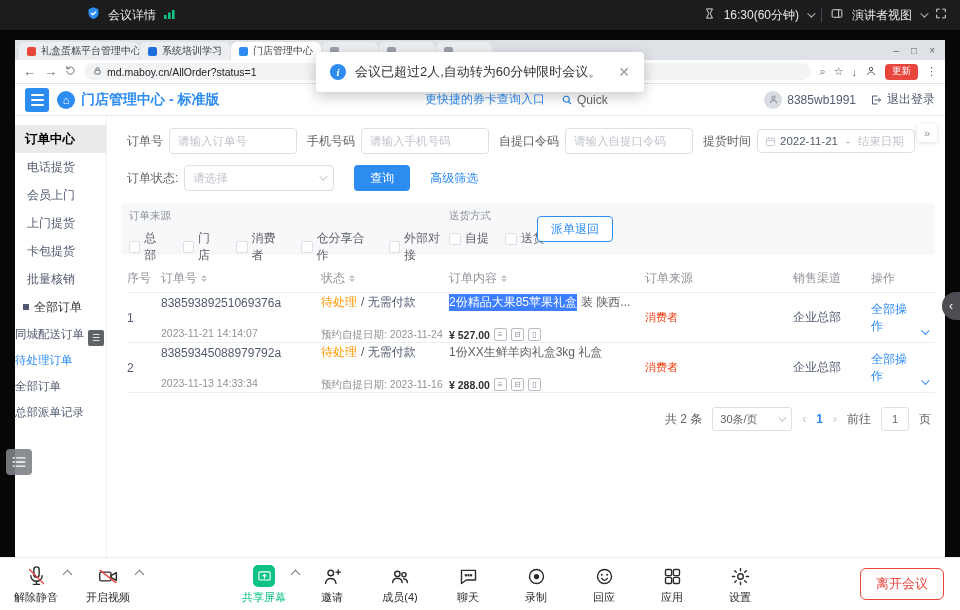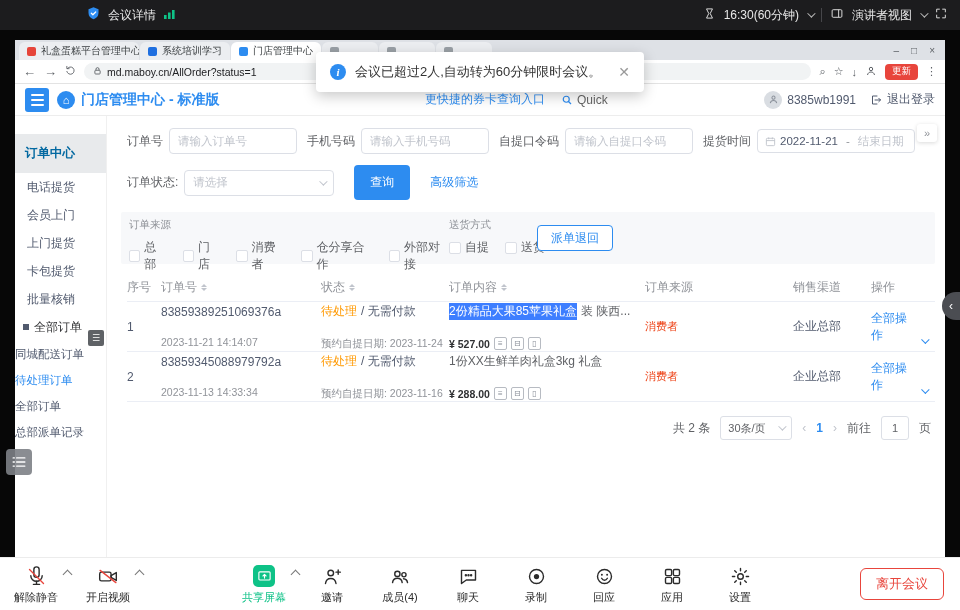--- a/index.html
+++ b/index.html
@@ -49,21 +49,21 @@
   .brand{color:#2d8cf0;font-weight:bold;font-size:14px}
   .hdr-center{position:absolute;left:410px;top:0;height:100%;display:flex;align-items:center;gap:16px;font-size:12px}
   .quicklink{color:#2d8cf0}
   .quick{display:flex;align-items:center;gap:4px;color:#666}
   .hdr-right{margin-left:auto;display:flex;align-items:center;gap:14px;font-size:12px;color:#515a6e}
   .avatar{width:18px;height:18px;border-radius:50%;background:#d9dde2;display:flex;align-items:center;justify-content:center}
   .hrow{display:flex;align-items:center;gap:5px}
 
   
   .sidebar{position:absolute;left:0;top:76px;width:92px;height:441px;background:#fff;border-right:1px solid #f0f0f0;font-size:12px;color:#333}
-  .sb-section{height:39px;margin-top:18px;background:#e8eaec;color:#0369a1;font-weight:bold;font-size:12.5px;
+  .sb-section{height:28px;margin-top:9px;background:#e8eaec;color:#000000;font-weight:bold;font-size:12.5px;
     display:flex;align-items:center;padding-left:10px}
   .sb-item{height:28px;display:flex;align-items:center;padding-left:12px;color:#515a6e}
   .sb-group{height:28px;display:flex;align-items:center;padding-left:8px;gap:5px;color:#303133}
   .sb-bullet{width:6px;height:6px;background:#515a6e}
   .sb-sub{height:26px;display:flex;align-items:center;color:#515a6e;font-size:11.5px}
   .sb-sub.active{color:#2d8cf0}
 
   .main{position:absolute;left:92px;top:76px;width:838px;height:441px;background:#fff;overflow:hidden;
     padding:12px 10px 0 20px}
   .frow{display:flex;align-items:center;gap:10px;font-size:12px;color:#606266}
@@ -72,21 +72,21 @@
   .fin::placeholder{color:#c0c4cc}
   .datebox{width:158px;height:24px;border:1px solid #dcdfe6;border-radius:4px;display:flex;align-items:center;
     padding:0 7px;gap:4px;font-size:11.5px}
   .dsep{color:#909399;margin:0 4px}
   .dend{color:#c0c4cc}
   .selbox{width:150px;height:26px;border:1px solid #dcdfe6;border-radius:4px;display:flex;align-items:center;
     padding:0 8px;font-size:11.5px;color:#c0c4cc}
   .selbox .cdown2{margin-left:auto}
   .cdown2{width:6px;height:6px;border-right:1.4px solid #c0c4cc;border-bottom:1.4px solid #c0c4cc;
     display:inline-block;transform:rotate(45deg) translateY(-2px)}
-  .btn-primary{height:35px;padding:0 16px;background:#2d8cf0;color:#fff;border:none;border-radius:4px;font-size:12px;margin-left:10px}
+  .btn-primary{height:26px;padding:0 16px;background:#2d8cf0;color:#fff;border:none;border-radius:4px;font-size:12px;margin-left:10px}
   .link-adv{color:#2d8cf0;font-size:12px;margin-left:10px}
   .dbl-arrow{position:absolute;right:8px;top:8px;width:20px;height:18px;border-radius:3px;background:#fff;
     box-shadow:0 1px 4px rgba(0,0,0,.15);color:#909399;font-size:11px;display:flex;align-items:center;justify-content:center}
 
   .panel{position:relative;margin-top:12px;margin-left:-6px;width:814px;height:52px;background:#f7f8fa;
     border-radius:2px;padding:6px 8px;font-size:12px;color:#606266;display:flex}
   .pgroup1{width:320px}
   .plabel{font-size:10.5px;color:#909399}
   .cbrow{display:flex;align-items:center;gap:16px;margin-top:7px}
   .cbitem{display:flex;align-items:center;gap:4px}
@@ -108,21 +108,21 @@
   .hl{background:#3d7eff;color:#fff}
   .price{font-weight:bold;color:#303133}
   .mi{width:13px;height:13px;border:1px solid #b7bbc2;border-radius:2px;display:inline-flex;align-items:center;
     justify-content:center;font-size:8px;color:#8a8f99;margin-left:4px}
   .src-red{color:#ed4014;font-size:11px}
   .act{color:#2d8cf0;display:flex;align-items:flex-end;gap:5px}
   .cdown-blue{width:6px;height:6px;border-right:1.4px solid #2d8cf0;border-bottom:1.4px solid #2d8cf0;
     display:inline-block;transform:rotate(45deg) translateY(-2px)}
 
   .pager{display:flex;justify-content:flex-end;align-items:center;gap:10px;margin-top:14px;font-size:12px;color:#606266;padding-right:4px}
-  .psel{width:72px;height:24px;border:1px solid #dcdfe6;border-radius:3px;display:flex;align-items:center;
+  .psel{width:80px;height:24px;border:1px solid #dcdfe6;border-radius:3px;display:flex;align-items:center;
     padding:0 7px;font-size:11px;color:#606266}
   .psel .cdown2{margin-left:auto}
   .parrow{color:#c0c4cc;font-size:12px}
   .pnum{color:#2d8cf0;font-weight:bold}
   .goto-in{width:28px;height:24px;border:1px solid #dcdfe6;border-radius:3px;text-align:center;font-size:11px;color:#606266;outline:none}
 
   
   .toast{position:absolute;left:50%;transform:translateX(-50%);top:52px;z-index:50;background:#fff;border-radius:4px;
     box-shadow:0 4px 14px rgba(0,0,0,.22);display:flex;align-items:center;gap:9px;padding:11px 14px;font-size:13px;color:#333}
   .info-ic{width:16px;height:16px;border-radius:50%;background:#2d8cf0;color:#fff;font-size:11px;font-weight:bold;

